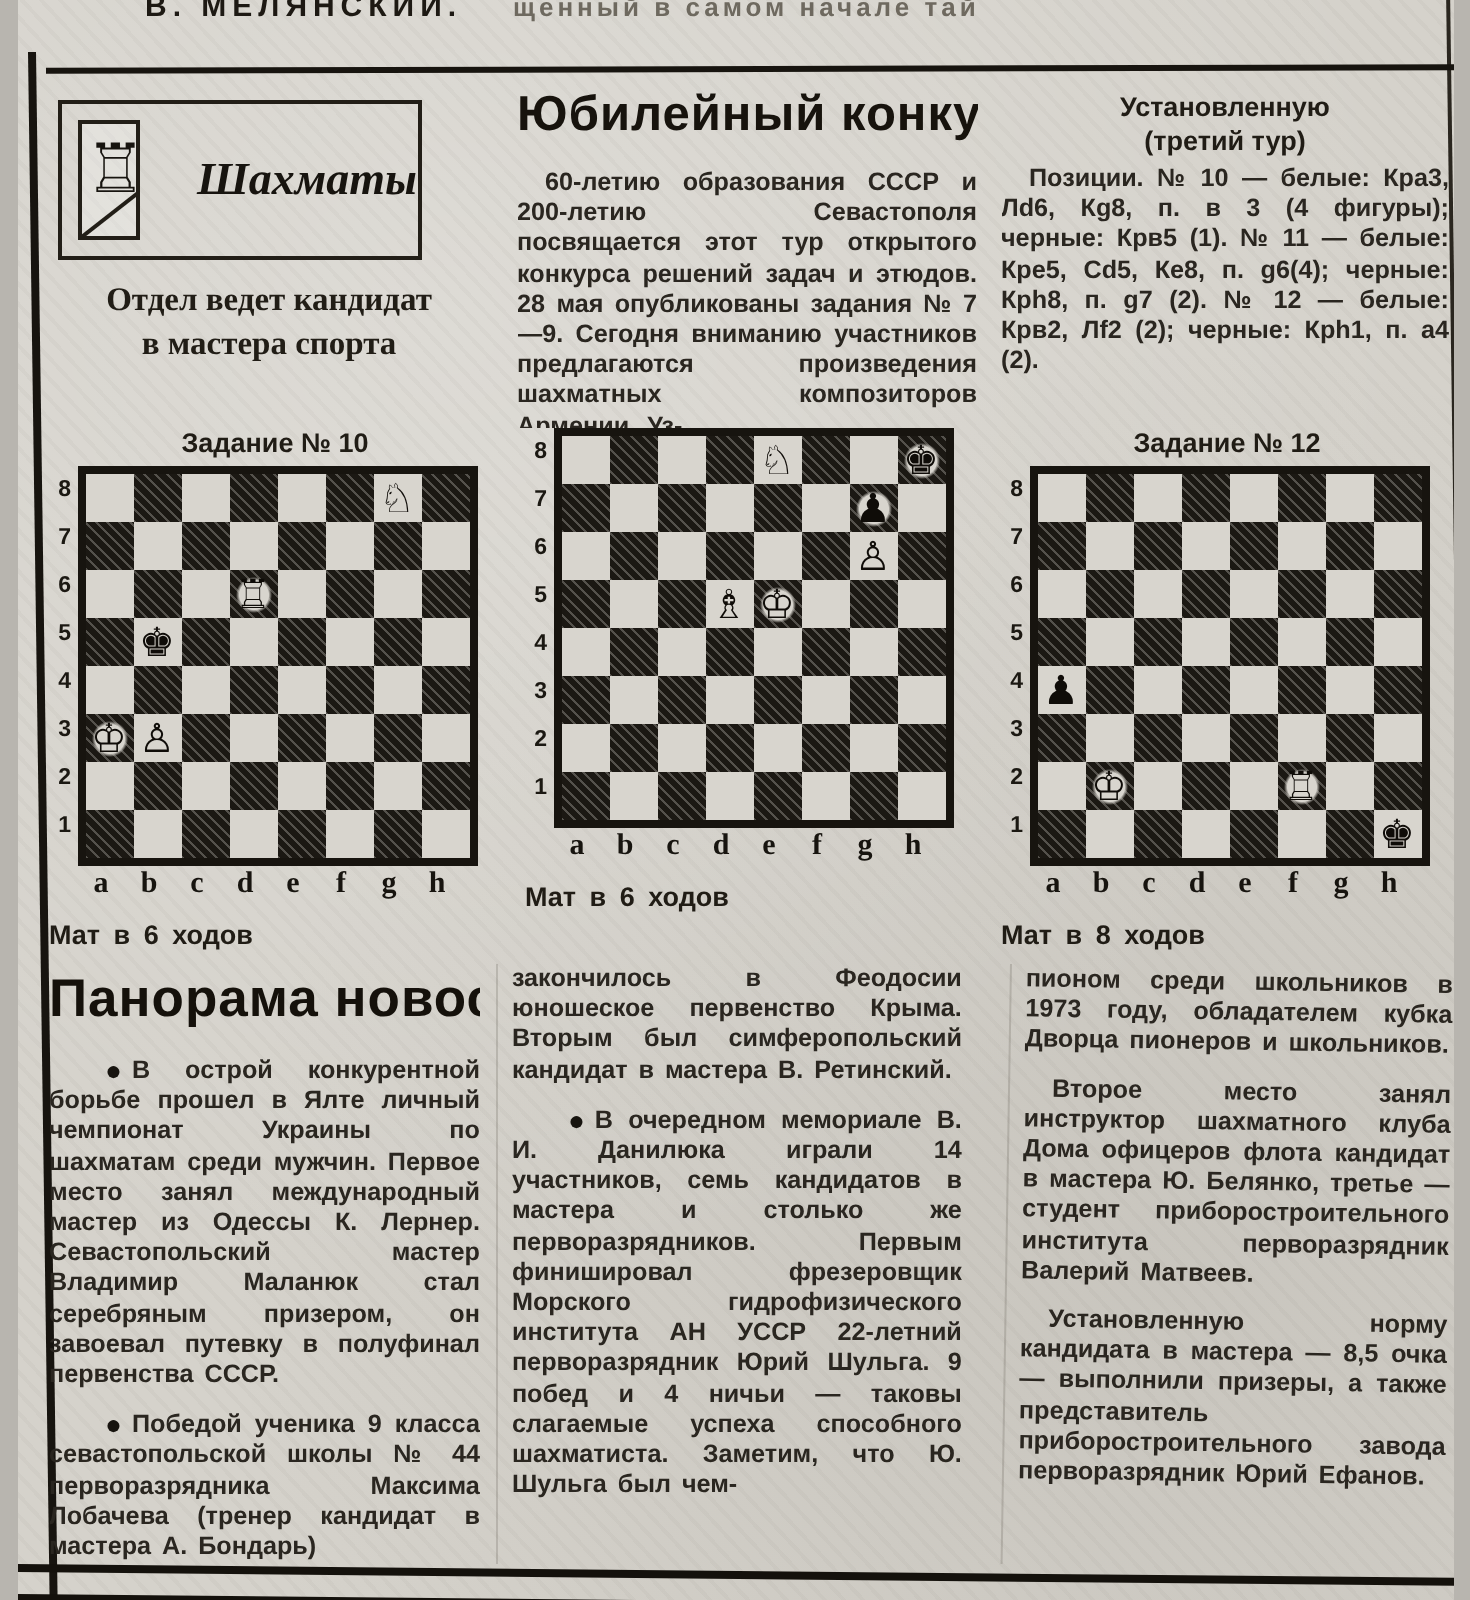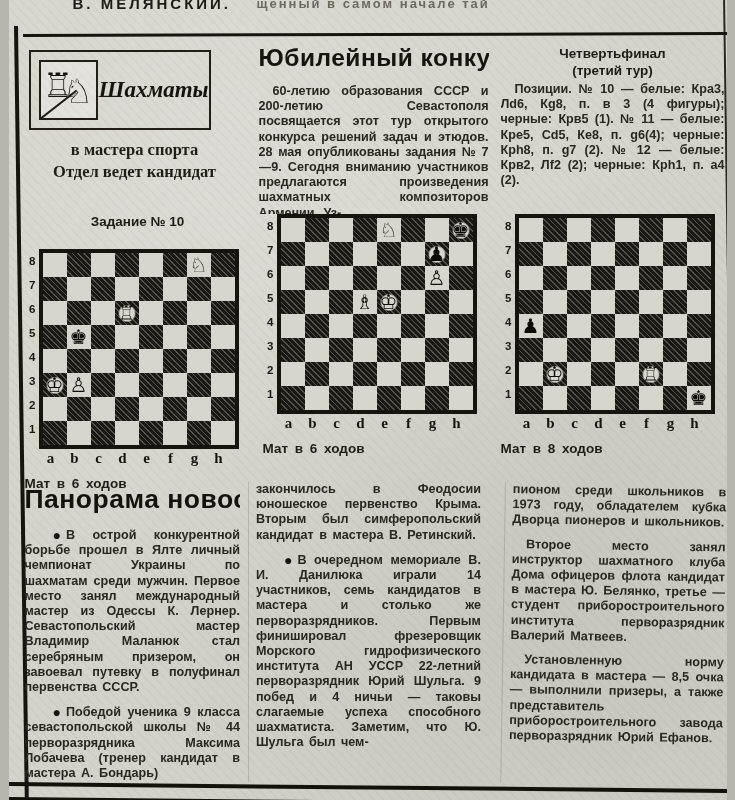--- a/index.html
+++ b/index.html
@@ -28,32 +28,32 @@
   .tcol{overflow:hidden;}
   .tcol1{width:222px;margin-right:14px;}
   .tcol2{width:232px;margin-right:12px;}
   .tcol3{width:226px;}
   .logo-box{position:relative;width:178px;height:76px;margin:8px 0 10px 4px;border:2px solid #221e17;display:flex;align-items:center;}
   .pieces-box{position:relative;width:56px;height:56px;margin-left:8px;border:2px solid #221e17;overflow:hidden;background:rgba(255,255,255,0.25);}
   .pieces-box .glyph{position:absolute;font-family:"DejaVu Sans",sans-serif;color:#17140f;line-height:1;}
   .pieces-box .g-rook{left:2px;top:6px;font-size:34px;}
   .pieces-box .g-knight{left:22px;top:12px;font-size:34px;}
   .pieces-box .diag{position:absolute;left:-18px;bottom:8px;width:60px;height:2px;background:#221e17;transform:rotate(-38deg);}
-  .logo-title{flex:1;text-align:center;font-family:"Liberation Serif",serif;font-weight:bold;font-style:italic;font-size:23px;color:#17140f;}
+  .logo-title{flex:1;text-align:center;font-family:"Liberation Serif",serif;font-weight:bold;font-style:italic;font-size:23px;color:#17140f;padding-left:28px;}
   .editor-line{margin:2px 0;text-align:center;font-family:"Liberation Serif",serif;font-weight:bold;font-size:16.5px;color:#211d16;}
   .editor-name{margin:9px 0 0;text-align:center;font-family:"Liberation Serif",serif;font-weight:bold;font-size:20px;letter-spacing:3px;color:#1b1711;}
   .jubilee-title{margin:2px 0 12px;font-weight:bold;font-size:24.5px;letter-spacing:0.5px;color:#17130d;white-space:nowrap;}
   .body-text{margin:0 0 8px;font-size:12.6px;line-height:15.2px;font-weight:bold;text-align:justify;color:#2a2620;word-spacing:2px;}
   .indent{text-indent:14px;}
   .center-bold{margin:2px 0;text-align:center;font-weight:bold;font-size:13.5px;color:#201c15;}
   .qf-wrap{margin:4px 0 4px;}
   
   .boards{position:absolute;left:16px;top:214px;width:702px;display:flex;justify-content:space-between;}
   .problem{width:226px;}
-  .problem-label{text-align:center;font-weight:bold;font-size:13.5px;margin-bottom:20px;color:#201c15;}
+  .problem-label{text-align:center;font-weight:bold;font-size:13.5px;margin-bottom:4px;color:#201c15;}
   .board-wrap{display:flex;}
   .ranks{width:14px;display:flex;flex-direction:column;}
   .rank-label{height:24px;line-height:24px;font-size:11.5px;font-weight:bold;text-align:right;padding-right:3px;color:#1b1812;}
   .board{border:4px solid #17140f;width:192px;height:192px;display:grid;grid-template-columns:repeat(8,24px);grid-template-rows:repeat(8,24px);background:#d8d5ce;}
   .cell{position:relative;}
   .cell.dark{background:
       repeating-linear-gradient(45deg, rgba(216,213,206,0.30) 0 1px, rgba(0,0,0,0) 1px 4px),
       #1b1813;}
   .cell.dark.halo{background:
       radial-gradient(circle at 50% 52%, #d8d5ce 0 42%, rgba(216,213,206,0) 52%),
@@ -92,32 +92,32 @@
   <main class="topgrid">
     <section class="tcol tcol1">
       <div class="logo-box">
         <div class="pieces-box">
           <span class="glyph g-rook">♖</span>
           <span class="glyph g-knight">♘</span>
           <div class="diag"></div>
         </div>
         <div class="logo-title">Шахматы</div>
       </div>
+      <p class="editor-line">Отдел ведет кандидат</p>
       <p class="editor-line">в мастера спорта</p>
-      <p class="editor-line">Отдел ведет кандидат</p>
     </section>
 
     <section class="tcol tcol2">
       <h1 class="jubilee-title">Юбилейный конкурс</h1>
       <p class="body-text indent">60-летию образования СССР и 200-летию Севастополя посвящается этот тур открытого конкурса решений задач и этюдов. 28 мая опубликованы задания № 7—9. Сегодня вниманию участников предлагаются произведения шахматных композиторов Армении, Уз-</p>
     </section>
 
     <section class="tcol tcol3">
       <div class="qf-wrap">
-        <p class="center-bold">Четвертьфинал</p>
+        <p class="center-bold">Установленную</p>
         <p class="center-bold">(третий тур)</p>
       </div>
       <p class="body-text indent">Позиции. № 10 — белые: Кра3, Лd6, Кg8, п. в 3 (4 фигуры); черные: Крв5 (1). № 11 — белые: Кре5, Сd5, Ке8, п. g6(4); черные: Крh8, п. g7 (2). № 12 — белые: Крв2, Лf2 (2); черные: Крh1, п. а4 (2).</p>
     </section>
   </main>
 
   <section class="boards" id="boards">
       <div class="problem">
         <div class="problem-label">Задание № 10</div>
         <div class="board-wrap">
@@ -317,20 +317,21 @@
           <div class="file-label">c</div>
           <div class="file-label">d</div>
           <div class="file-label">e</div>
           <div class="file-label">f</div>
           <div class="file-label">g</div>
           <div class="file-label">h</div>
         </div>
         <div class="board-caption">Мат в 6 ходов</div>
       </div>
       <div class="problem">
+        <div class="problem-label">Задание № 12</div>
         <div class="board-wrap">
           <div class="ranks">
             <div class="rank-label">8</div>
             <div class="rank-label">7</div>
             <div class="rank-label">6</div>
             <div class="rank-label">5</div>
             <div class="rank-label">4</div>
             <div class="rank-label">3</div>
             <div class="rank-label">2</div>
             <div class="rank-label">1</div>

